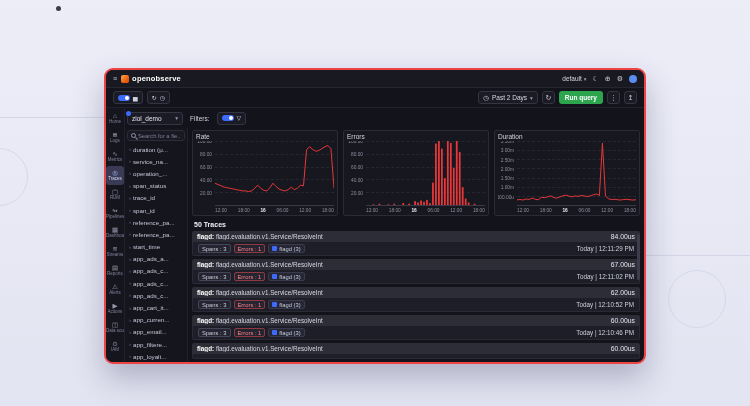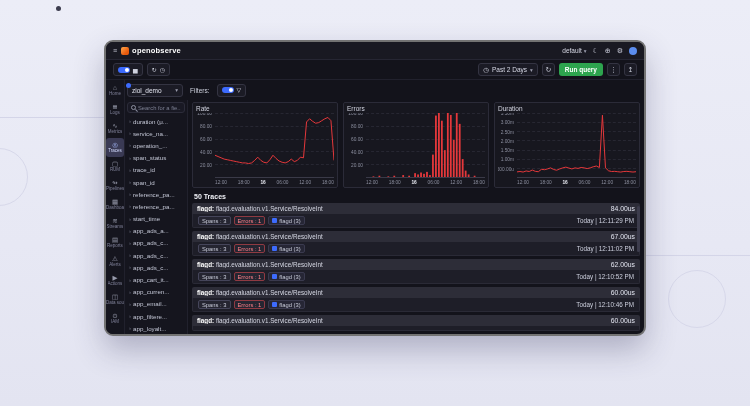--- a/index.html
+++ b/index.html
@@ -12,22 +12,22 @@
   
   .deco { position:absolute; pointer-events:none; }
   .deco-line-left  { left:0; top:117px; width:104px; height:1px; background:#d4d5e8; }
   .deco-line-right { right:0; top:255px; width:106px; height:1px; background:#d4d5e8; }
   .deco-circle-br  { left:668px; top:270px; width:58px; height:58px; border:1px solid #d7d8ea; border-radius:50%; }
   .deco-circle-l   { left:-30px; top:148px; width:58px; height:58px; border:1px solid #d7d8ea; border-radius:50%; }
   .deco-dot        { left:56px; top:6px; width:5px; height:5px; background:#3c3c4e; border-radius:50%; }
 
   
   .app {
-    position:absolute; left:104px; top:40px; width:542px; height:296px;
-    background:#13131b; border:2px solid #737373; border-radius:9px;
+    position:absolute; left:104px; top:68px; width:542px; height:296px;
+    background:#13131b; border:2px solid #ef4444; border-radius:9px;
     box-shadow:0 14px 30px rgba(50,50,90,.30);
     display:flex; flex-direction:column; overflow:hidden;
     color:#d6d8e4;
   }
   
   .topbar { height:18px; flex:0 0 18px; display:flex; align-items:center; padding:0 7px;
             background:#191922; border-bottom:1px solid #262633; }
   .menu-glyph { font-size:7px; color:#c0c2d0; margin-right:4px; cursor:pointer; }
   .logo-mark { width:8px; height:8px; border-radius:2px; margin-right:3px;
                background:linear-gradient(135deg,#ffa94d 0%,#e8590c 70%); }

